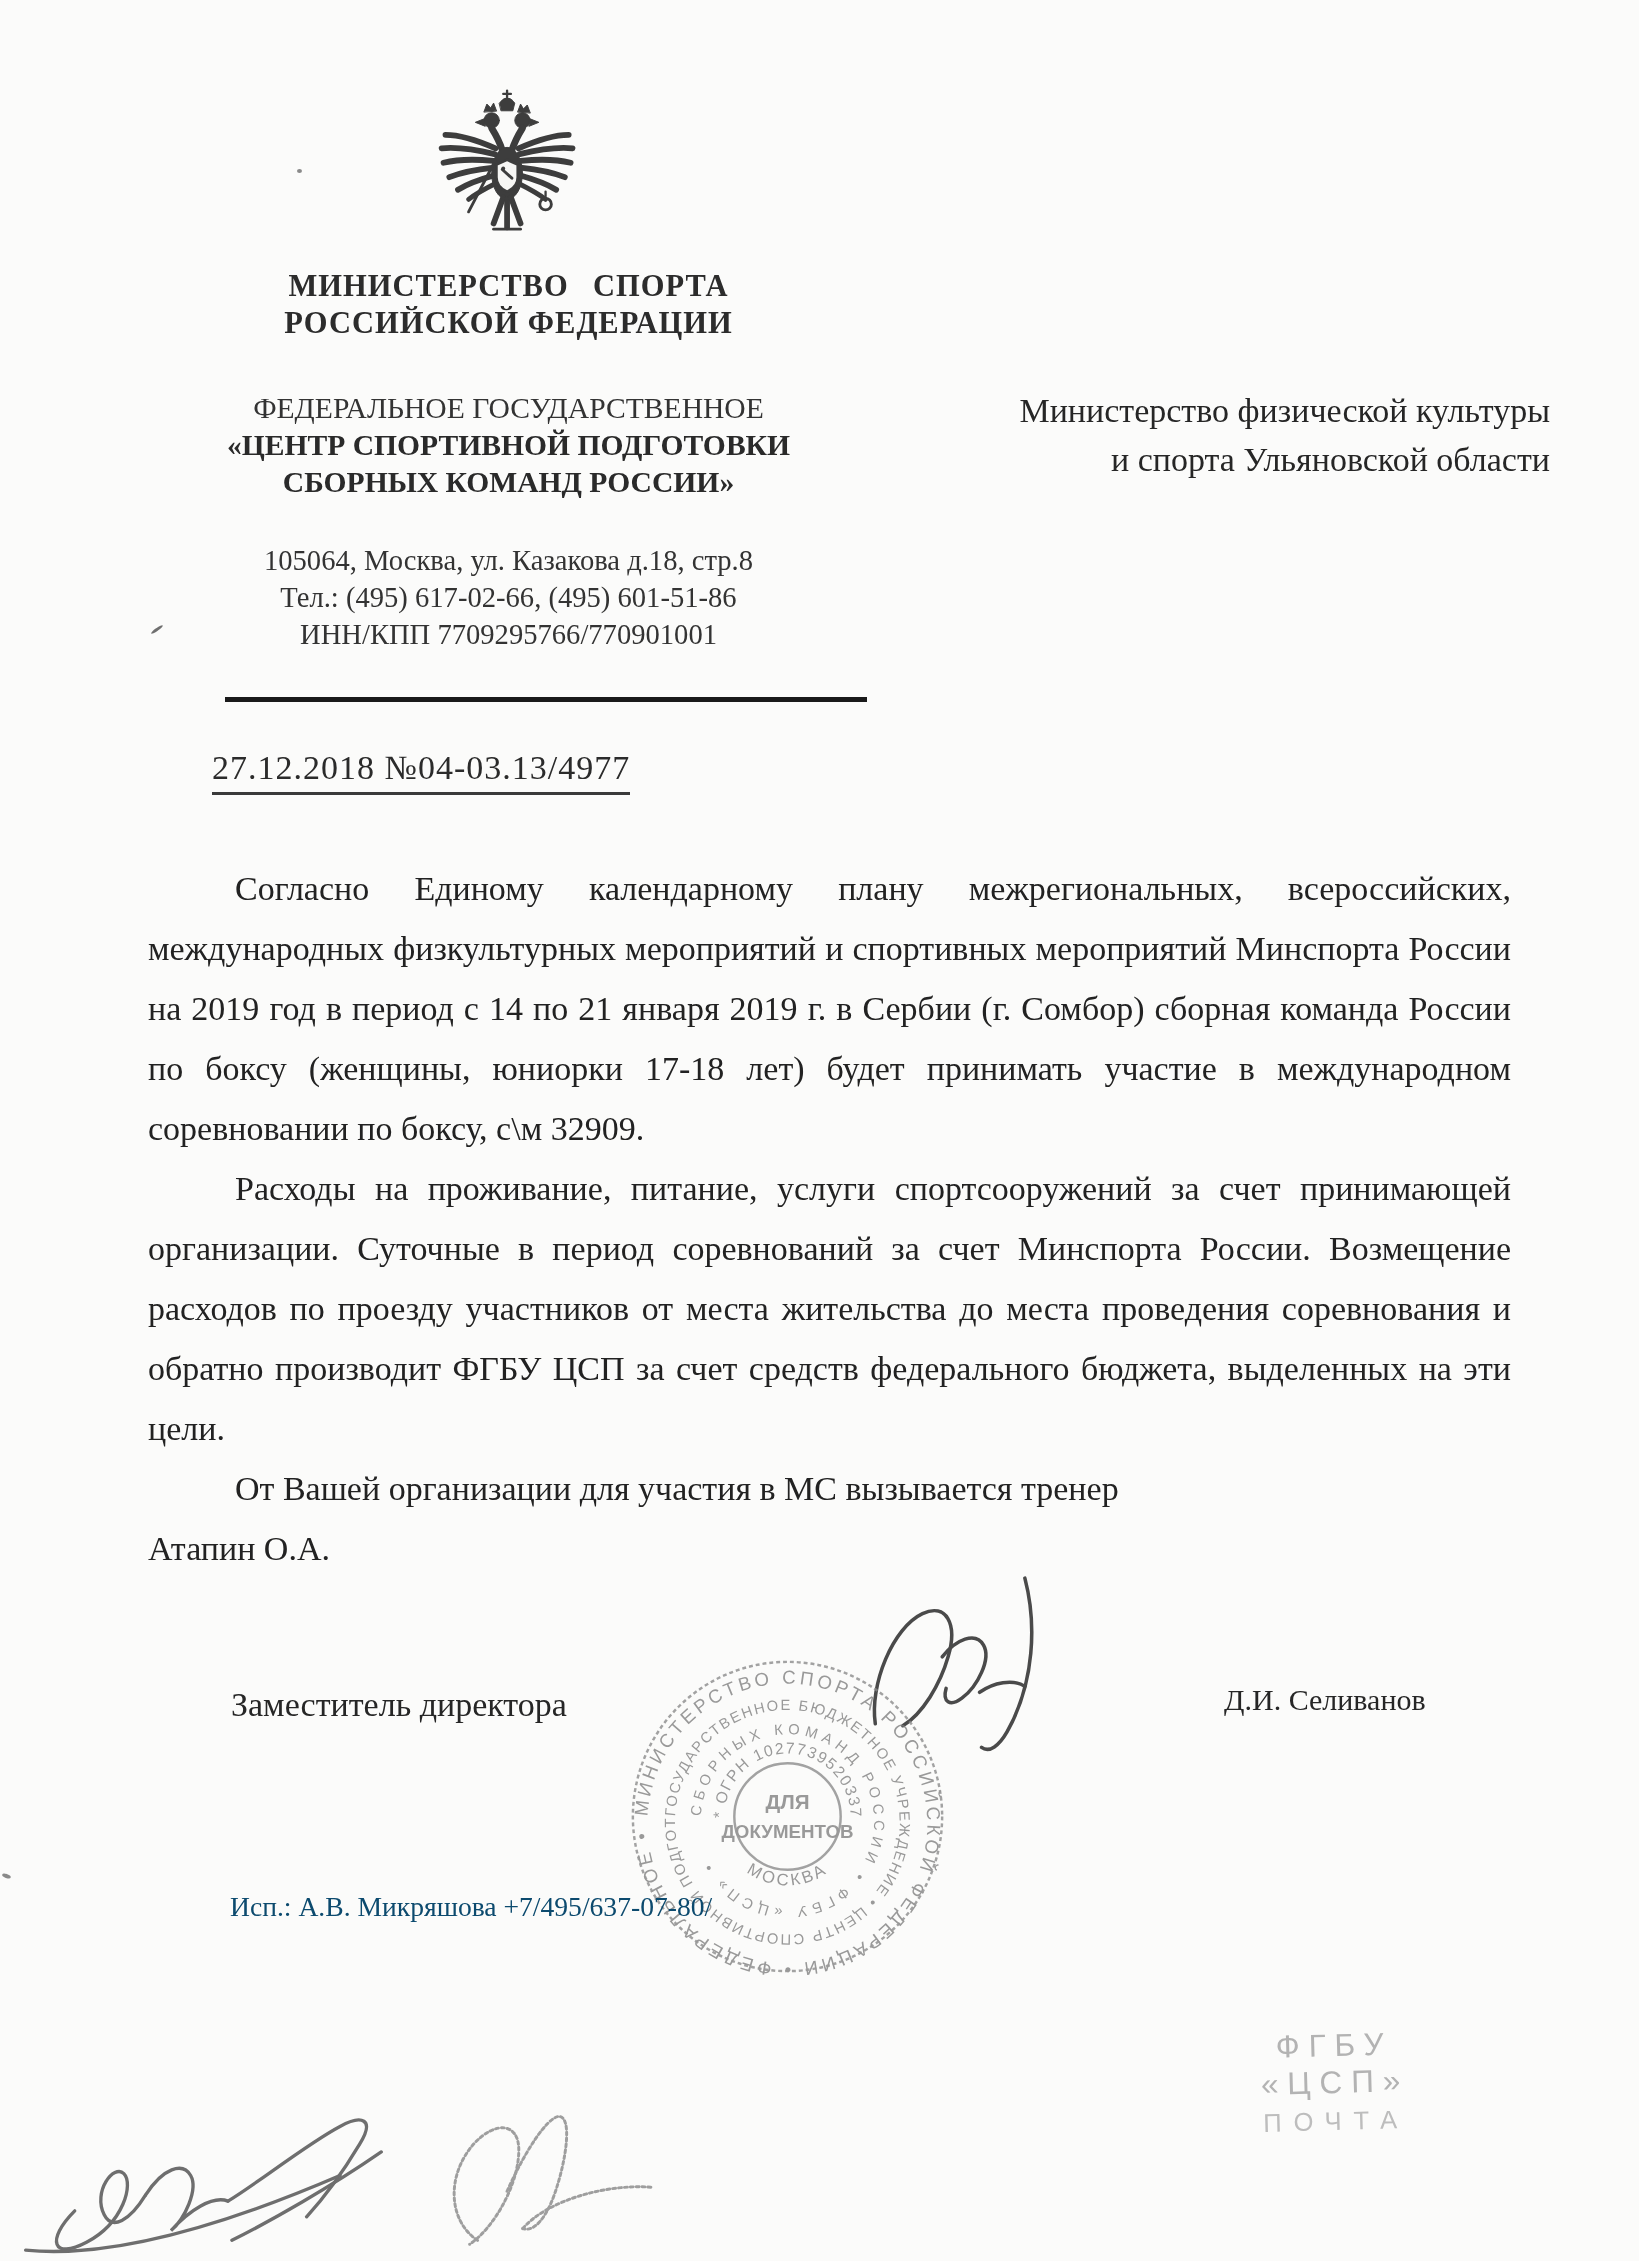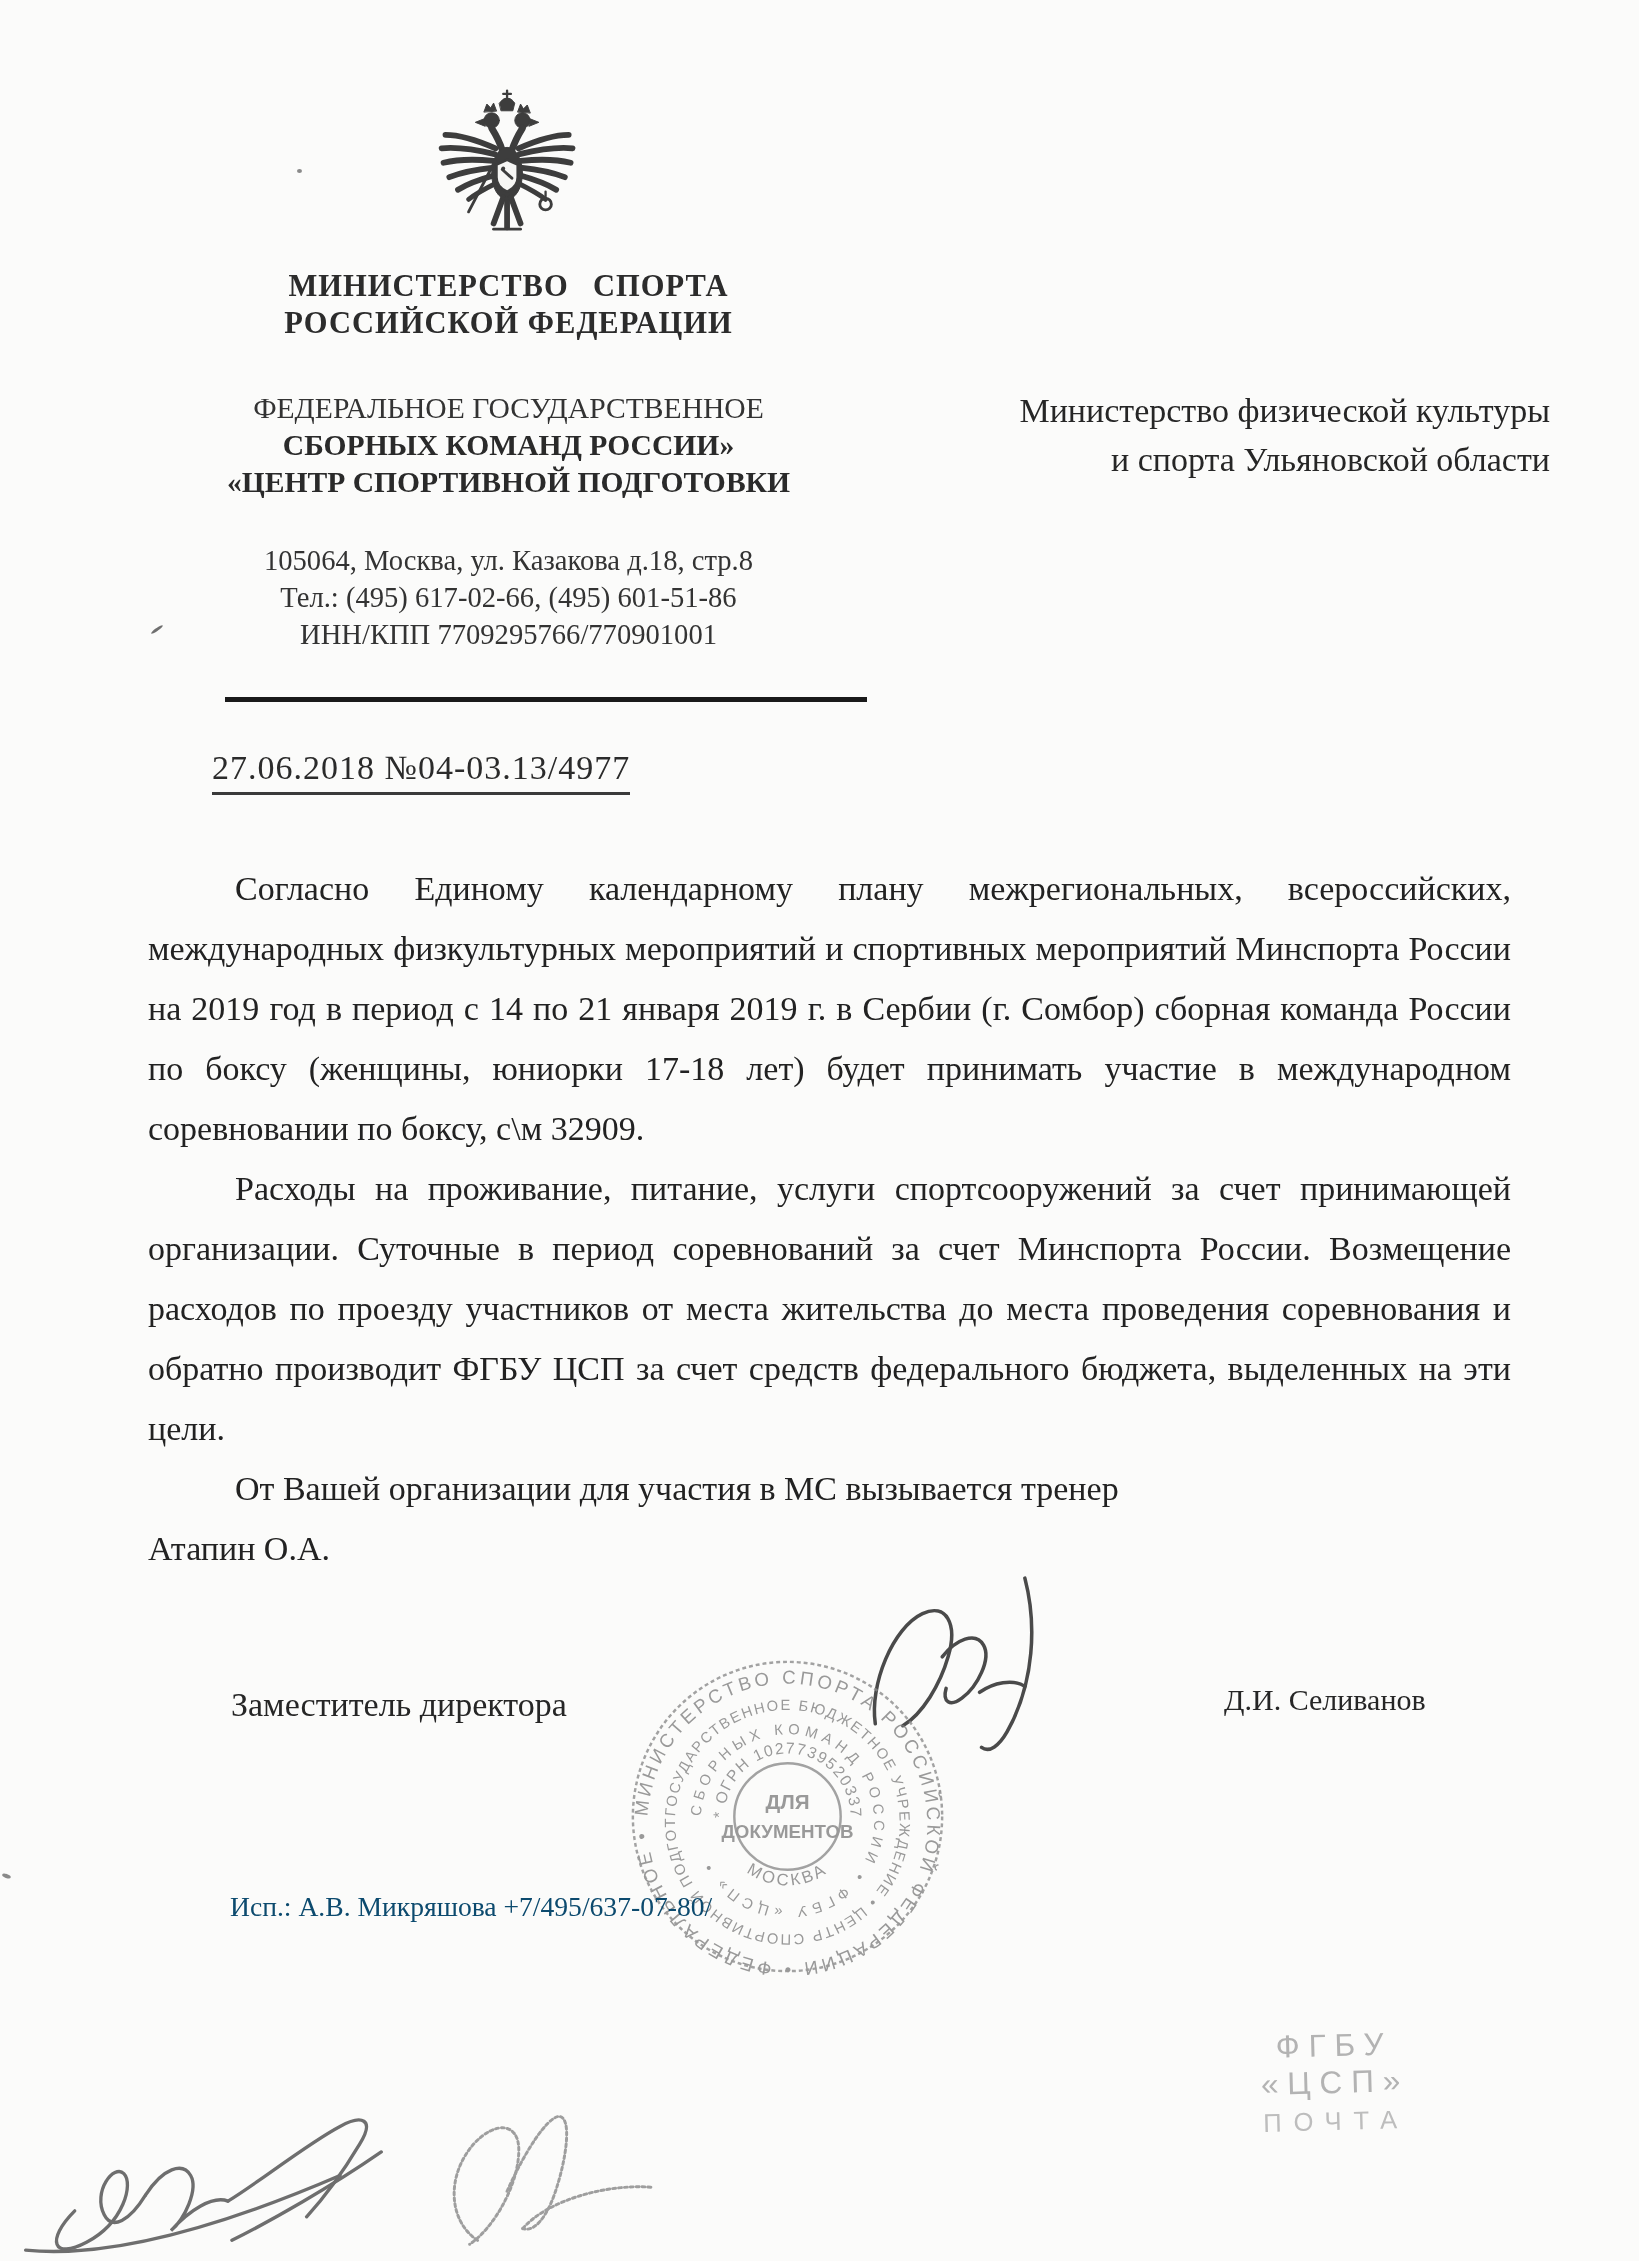--- a/index.html
+++ b/index.html
@@ -99,37 +99,37 @@
         <circle cx="74" cy="85" r="2" fill="#3d3d3d" stroke="none"></circle>
       </g>
     </svg>
   </div>
   <div class="ministry-name">
     <div class="l1">МИНИСТЕРСТВО СПОРТА</div>
     <div class="l2">РОССИЙСКОЙ ФЕДЕРАЦИИ</div>
   </div>
   <div class="org-block">
     <div>ФЕДЕРАЛЬНОЕ ГОСУДАРСТВЕННОЕ</div>
+    <div class="b">«ЦЕНТР СПОРТИВНОЙ ПОДГОТОВКИ</div>
     <div class="b">СБОРНЫХ КОМАНД РОССИИ»</div>
-    <div class="b">«ЦЕНТР СПОРТИВНОЙ ПОДГОТОВКИ</div>
   </div>
   <div class="addr-block">
     <div>105064, Москва, ул. Казакова д.18, стр.8</div>
     <div>Тел.: (495) 617-02-66, (495) 601-51-86</div>
     <div>ИНН/КПП 7709295766/770901001</div>
   </div>
 </div>
 
 <div class="abs recipient">
   <div>Министерство физической культуры</div>
   <div>и спорта Ульяновской области</div>
 </div>
 
 <div class="abs divider"></div>
-<div class="abs ref-line">27.06.2018 №04-03.13/4977</div>
+<div class="abs ref-line">27.12.2018 №04-03.13/4977</div>
 
 <div class="abs body-text">
   <p>Согласно Единому календарному плану межрегиональных, всероссийских, международных физкультурных мероприятий и спортивных мероприятий Минспорта России на 2019 год в период с 14 по 21 января 2019 г. в Сербии (г. Сомбор) сборная команда России по боксу (женщины, юниорки 17-18 лет) будет принимать участие в международном соревновании по боксу, с\м 32909.</p>
   <p>Расходы на проживание, питание, услуги спортсооружений за счет принимающей организации. Суточные в период соревнований за счет Минспорта России. Возмещение расходов по проезду участников от места жительства до места проведения соревнования и обратно производит ФГБУ ЦСП за счет средств федерального бюджета, выделенных на эти цели.</p>
   <p><span>От Вашей организации для участия в МС вызывается тренер</span><br>
   <span class="noindent">Атапин О.А.</span></p>
 </div>
 
 <div class="abs sig-role">Заместитель директора</div>
 <div class="abs sig-name">Д.И. Селиванов</div>

